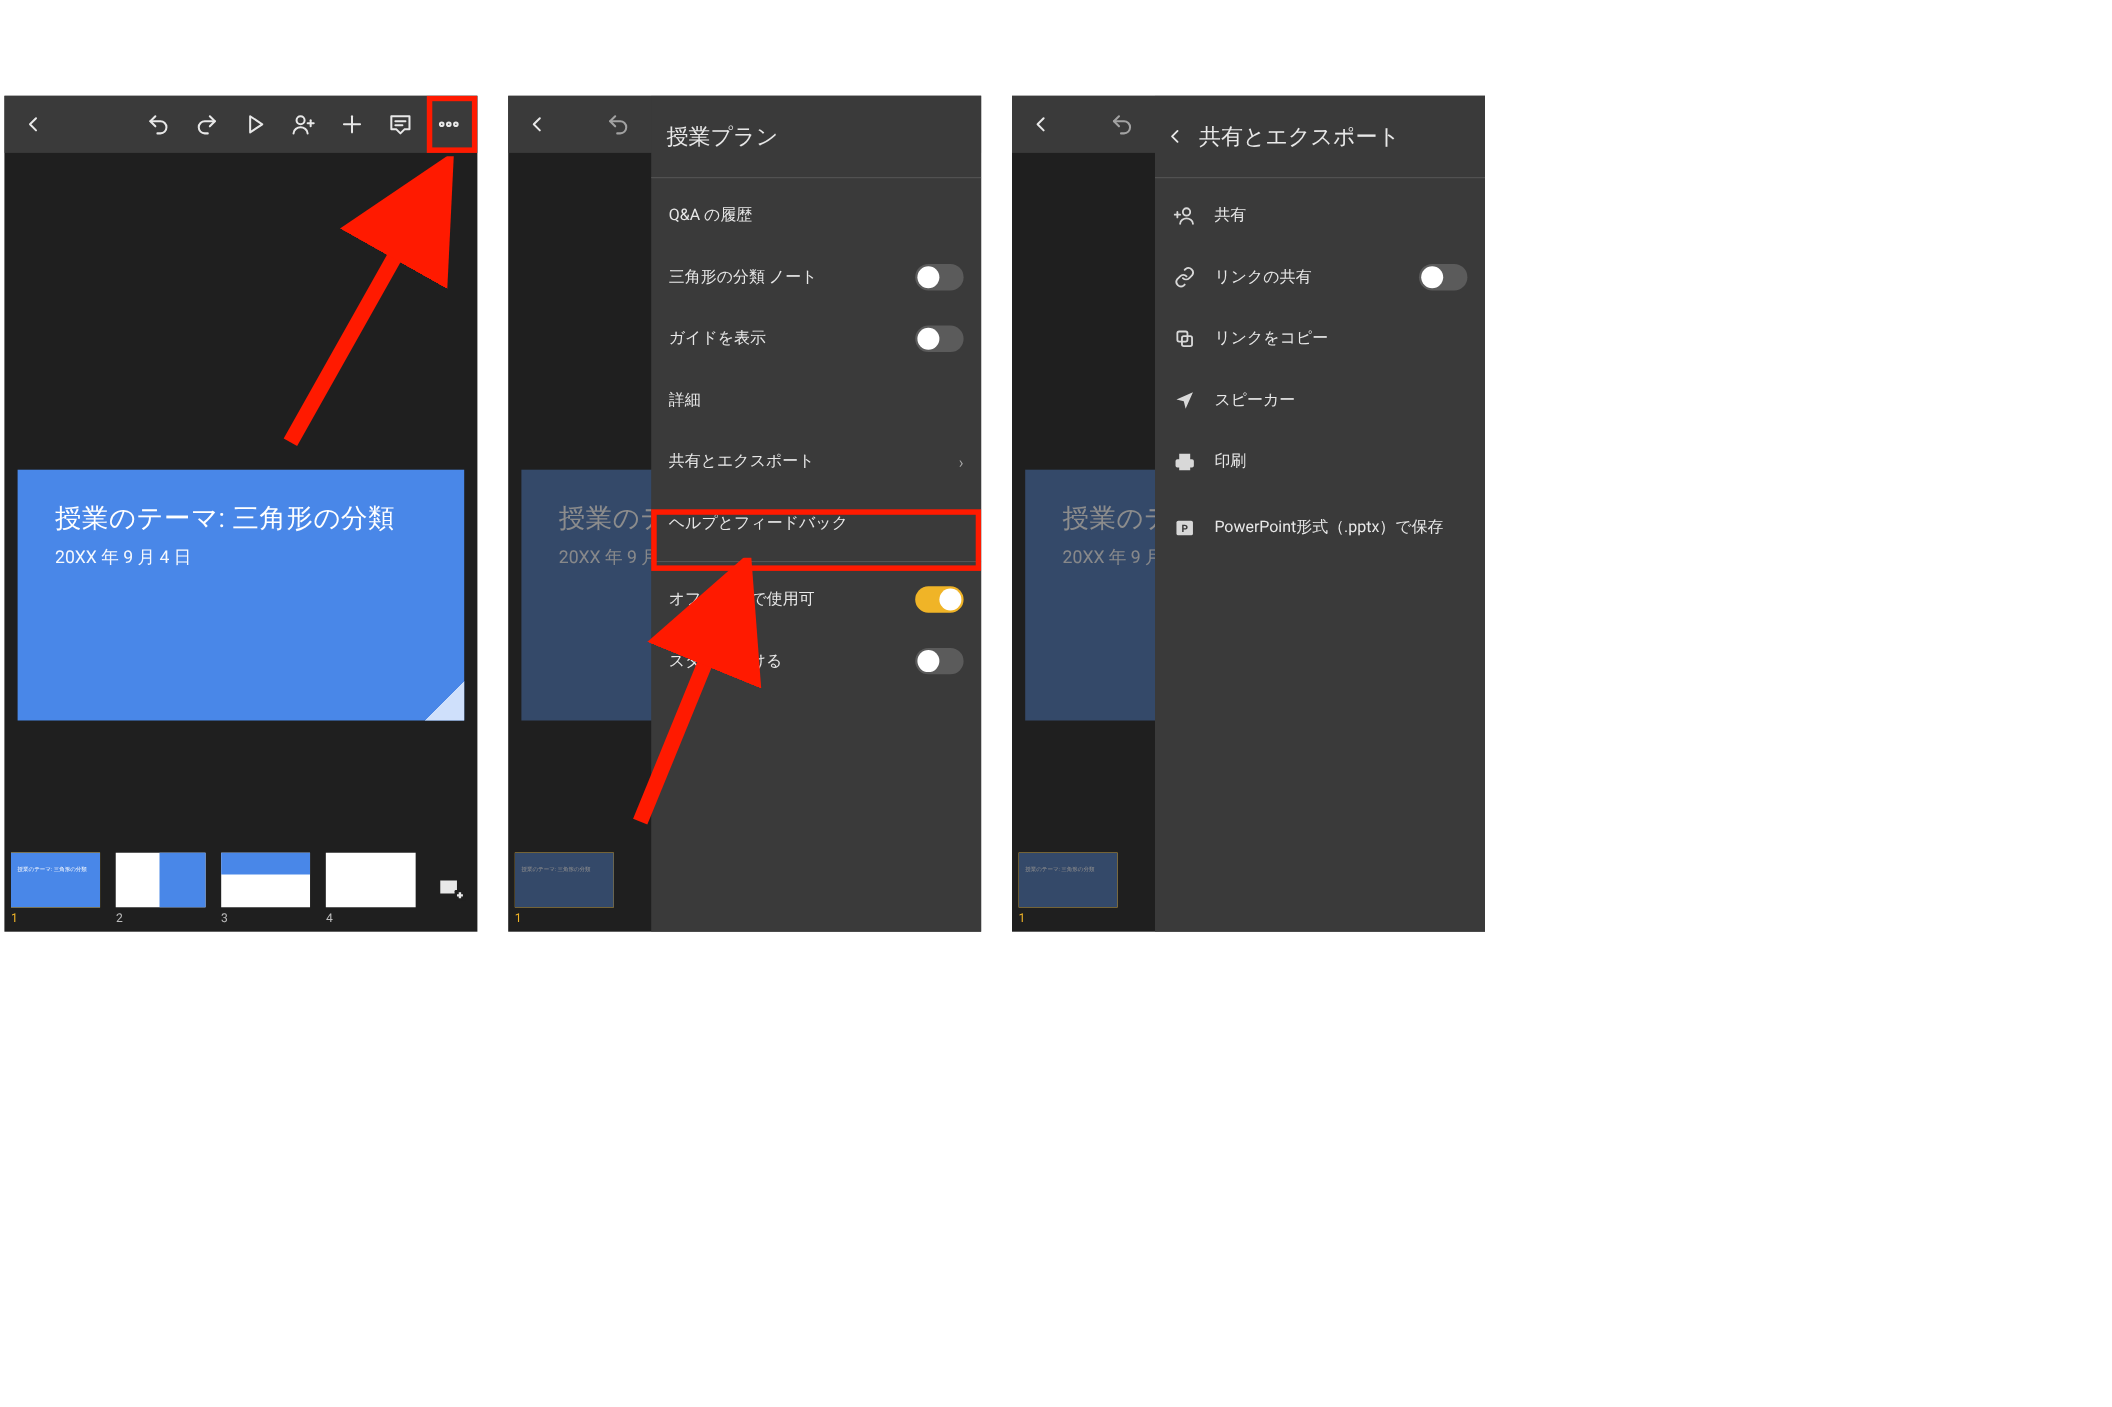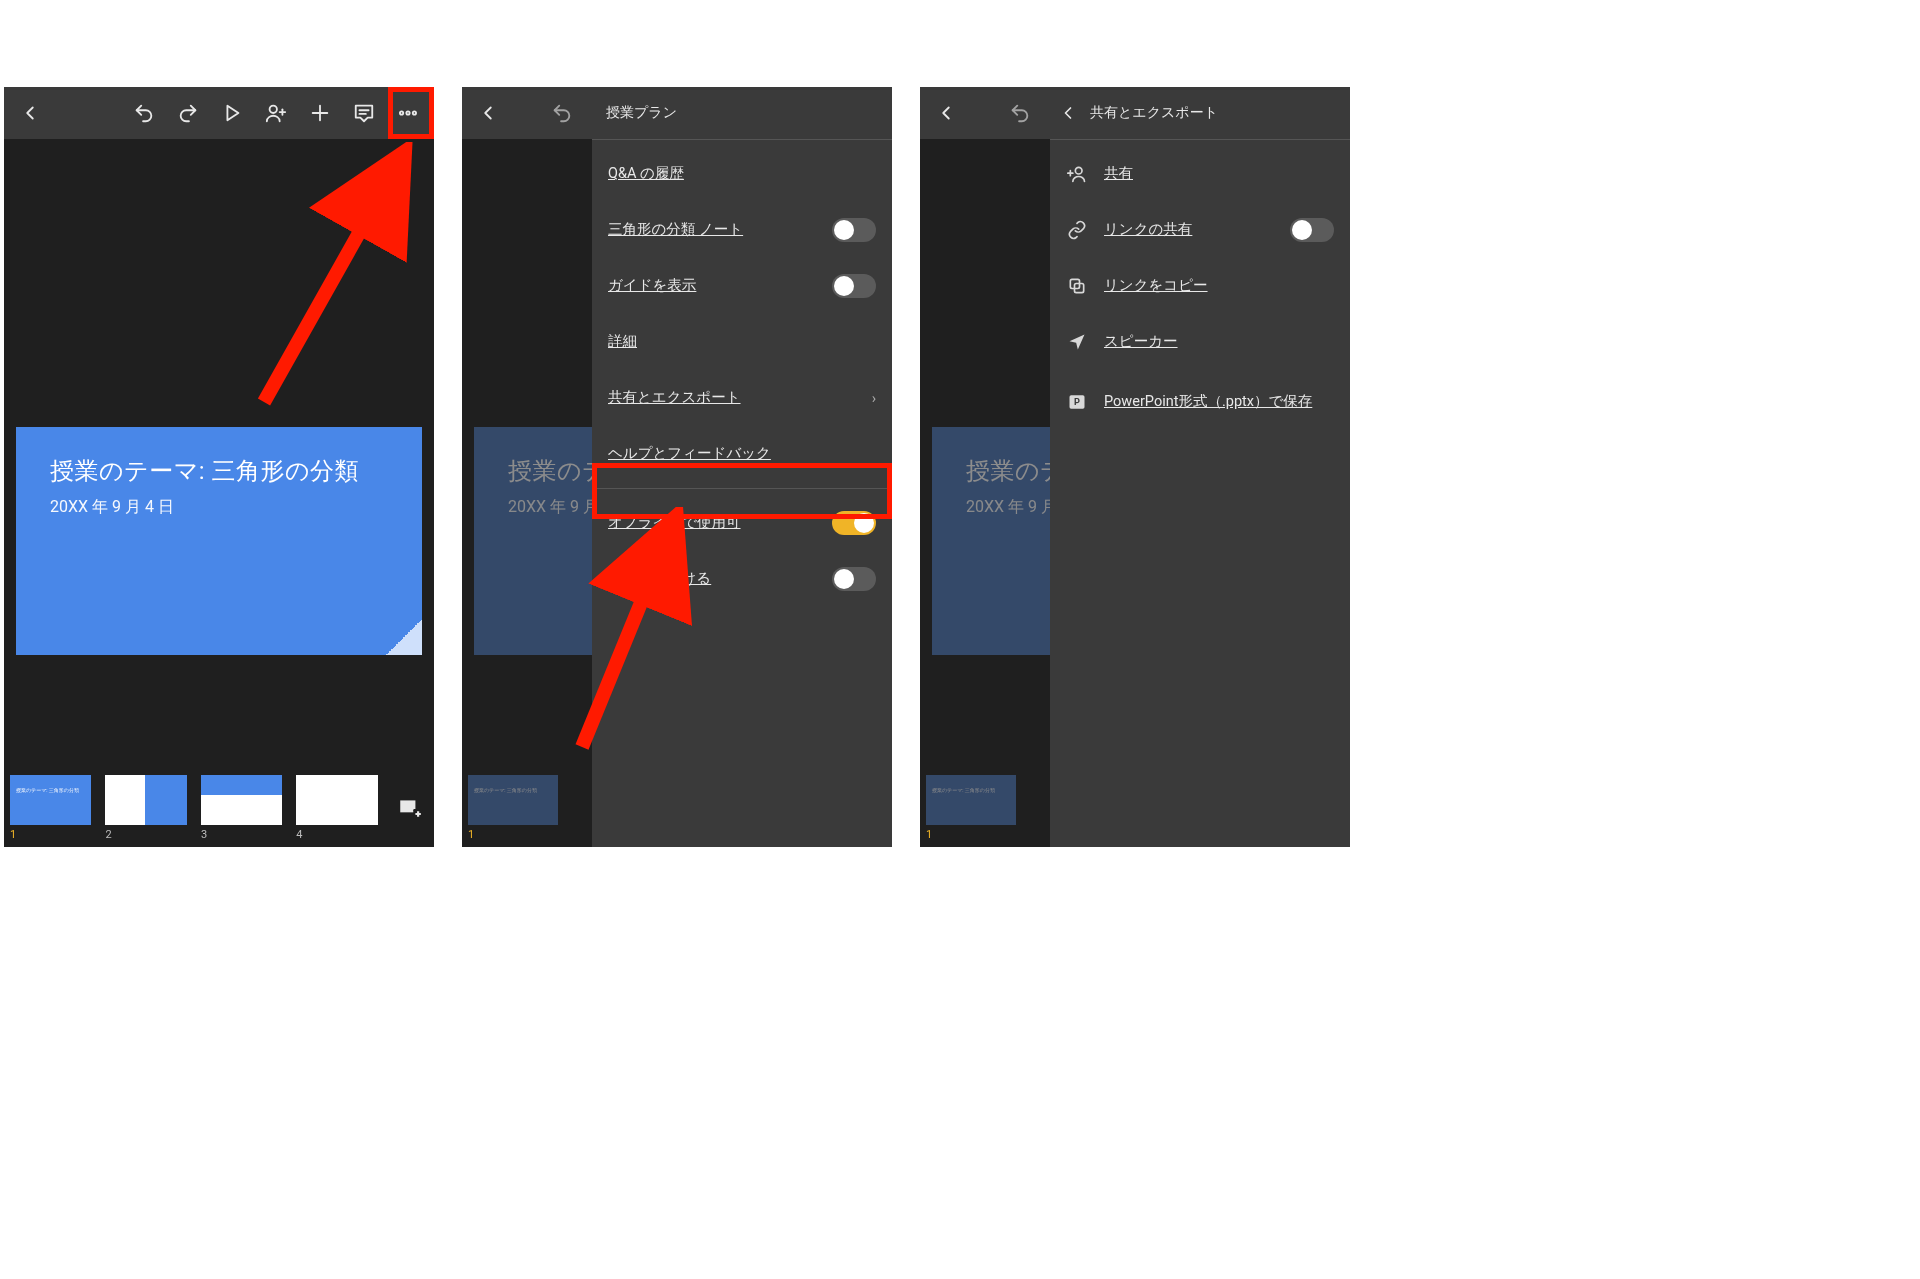--- a/index.html
+++ b/index.html
@@ -20,24 +20,24 @@
   .thumbs{position:absolute;left:6px;right:6px;bottom:6px;height:66px;display:flex;gap:14px;}
   .thumb{width:90px;display:flex;flex-direction:column;}
   .thumb .img{flex:1;background:#2b2b2b;position:relative;overflow:hidden;}
   .thumb .num{font-size:11px;color:#bdbdbd;margin-top:3px;}
   .thumb.sel .img{outline:2px solid #f0b427;outline-offset:-2px;}
   .thumb.sel .num{color:#f0b427;}
   .addslide{width:40px;display:flex;align-items:center;justify-content:center;color:#e8e8e8;margin-left:auto;}
   .addslide svg{width:26px;height:26px;fill:currentColor;}
   
   .panel{position:absolute;top:0;right:0;bottom:0;width:300px;background:#3a3a3a;color:#e8e8e8;display:flex;flex-direction:column;}
-  .panel .phead{height:52px;display:flex;align-items:center;padding:0 14px;font-size:14px;gap:12px;}
+  .panel .phead{height:52px;display:flex;align-items:center;padding:11px 14px;font-size:20px;gap:12px;}
   .panel .divider{height:1px;background:#555;margin:0 0 6px 0;}
   .panel .item{min-height:56px;display:flex;align-items:center;padding:0 16px;font-size:14.5px;gap:16px;}
-  .panel .item .lbl{flex:1;line-height:1.35;text-decoration:underline;}
+  .panel .item .lbl{flex:1;line-height:1.35;}
   .panel .item .chev{color:#aaa;}
   .panel .toggle{width:44px;height:24px;border-radius:12px;background:#5b5b5b;position:relative;flex:none;}
   .panel .toggle::after{content:"";position:absolute;top:2px;left:2px;width:20px;height:20px;border-radius:50%;background:#fff;}
   .panel .toggle.on{background:#f0b427;}
   .panel .toggle.on::after{left:auto;right:2px;}
   .panel .iico{width:22px;display:flex;justify-content:center;color:#d8d8d8;}
   .panel .iico svg{width:20px;height:20px;stroke:currentColor;fill:none;stroke-width:2;stroke-linecap:round;stroke-linejoin:round;}
   .panel .iico.fill svg{fill:currentColor;stroke:none;}
   
   .hl{position:absolute;border:5px solid #ff1a00;box-sizing:border-box;pointer-events:none;}
@@ -325,20 +325,28 @@
       <span class="lbl">リンクをコピー</span>
     </div>
     <div class="item">
       <span class="iico fill">
             <svg viewBox="0 0 24 24">
               <path d="M3 11l18-8-8 18-2-8z"></path>
             </svg>
           </span>
       <span class="lbl">スピーカー</span>
     </div>
+    <div class="item">
+      <span class="iico fill">
+            <svg viewBox="0 0 24 24">
+              <path d="M6 9V3h12v6M6 18H4a2 2 0 0 1-2-2v-5a2 2 0 0 1 2-2h16a2 2 0 0 1 2 2v5a2 2 0 0 1-2 2h-2M6 14h12v7H6z"></path>
+            </svg>
+          </span>
+      <span class="lbl">印刷</span>
+    </div>
     <div class="item" style="min-height:64px;">
       <span class="iico fill">
             <svg viewBox="0 0 24 24">
               <rect x="3" y="4" width="18" height="16" rx="2"></rect>
               <text x="12" y="16" text-anchor="middle" font-size="11" font-weight="bold" fill="#3a3a3a">P</text>
             </svg>
           </span>
       <span class="lbl">PowerPoint形式（.pptx）で保存</span>
     </div>
   </div>

